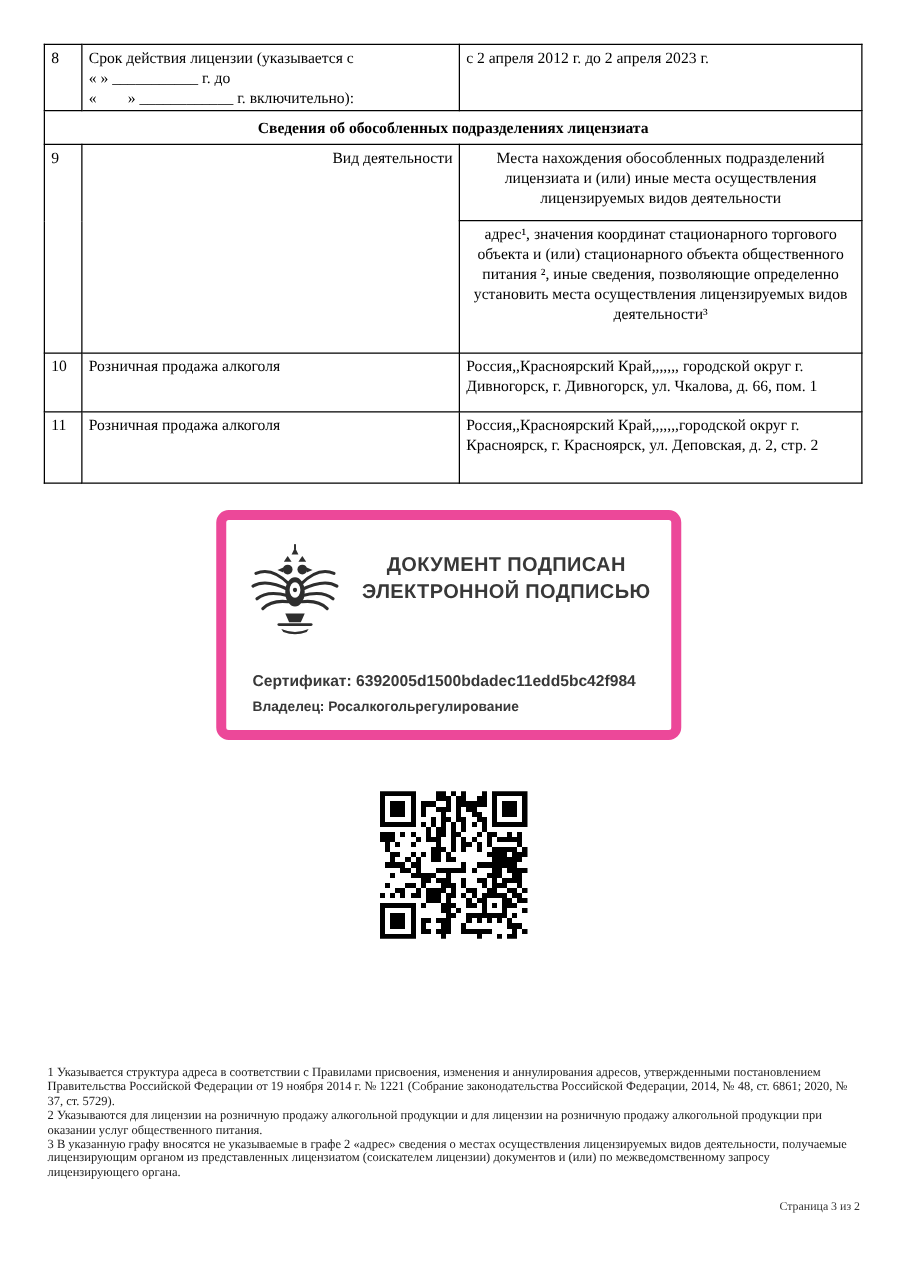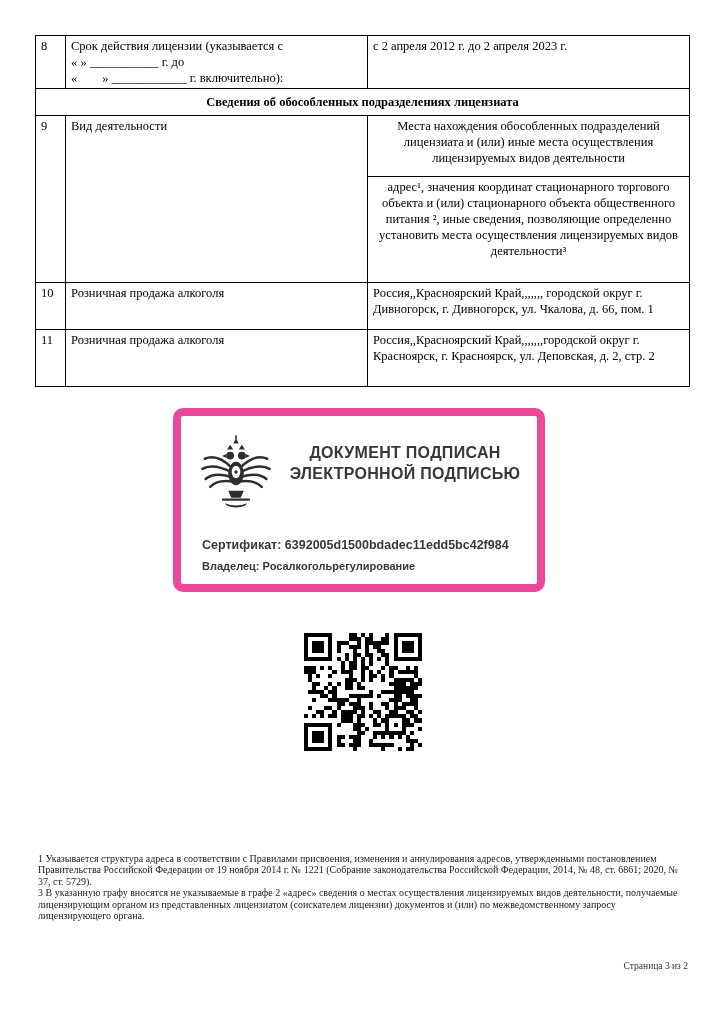--- a/index.html
+++ b/index.html
@@ -11,21 +11,21 @@
             table-layout:fixed;font-size:12.5px;line-height:1.28;}
   table.lic td{border:1px solid #000;vertical-align:top;padding:2px 5px;}
   col.c1{width:30px;}col.c2{width:302px;}col.c3{width:322px;}
   tr.r8 td{height:48px;}
   tr.rhdr td{height:20px;text-align:center;font-weight:bold;vertical-align:middle;padding:3px 4px;}
   tr.r9a td{height:56px;}
   tr.r9b td{height:101px;}
   tr.r10 td{height:42px;}
   tr.r11 td{height:52px;}
   td.numcell{padding-left:3px;}
-  td.actcell{text-align:left;vertical-align:middle;}
+  td.actcell{text-align:right;vertical-align:middle;}
   td.ctr{text-align:center;}
   .pre{white-space:pre-wrap;}
 
   
   .stamp{position:absolute;left:173px;top:408px;width:356px;height:168px;
          border:8px solid #ec4899;border-radius:10px;background:#fff;
          font-family:"Liberation Sans",sans-serif;color:#383838;}
   .stamp .emblem{position:absolute;left:16px;top:14px;width:78px;height:84px;}
   .stamp .stitle{position:absolute;left:100px;right:8px;top:26px;text-align:center;
                  font-size:16px;font-weight:700;line-height:21px;letter-spacing:.3px;}
@@ -533,18 +533,19 @@
       <rect x="6" y="28" width="1" height="1" fill="#000000"></rect>
       <rect x="12" y="28" width="1" height="1" fill="#000000"></rect>
       <rect x="19" y="28" width="1" height="1" fill="#000000"></rect>
       <rect x="23" y="28" width="1" height="1" fill="#000000"></rect>
       <rect x="25" y="28" width="1" height="1" fill="#000000"></rect>
       <rect x="26" y="28" width="1" height="1" fill="#000000"></rect>
     </svg>
 
   <div class="footnotes">
     <p>1 Указывается структура адреса в соответствии с Правилами присвоения, изменения и аннулирования адресов, утвержденными постановлением Правительства Российской Федерации от 19 ноября 2014 г. № 1221 (Собрание законодательства Российской Федерации, 2014, № 48, ст. 6861; 2020, № 37, ст. 5729).</p>
+    <p>2 Указываются для лицензии на розничную продажу алкогольной продукции и для лицензии на розничную продажу алкогольной продукции при оказании услуг общественного питания.</p>
     <p>3 В указанную графу вносятся не указываемые в графе 2 «адрес» сведения о местах осуществления лицензируемых видов деятельности, получаемые лицензирующим органом из представленных лицензиатом (соискателем лицензии) документов и (или) по межведомственному запросу лицензирующего органа.</p>
   </div>
 
   <div class="pagenum">Страница 3 из 2</div>
 
 </div>
 
 </body></html>

